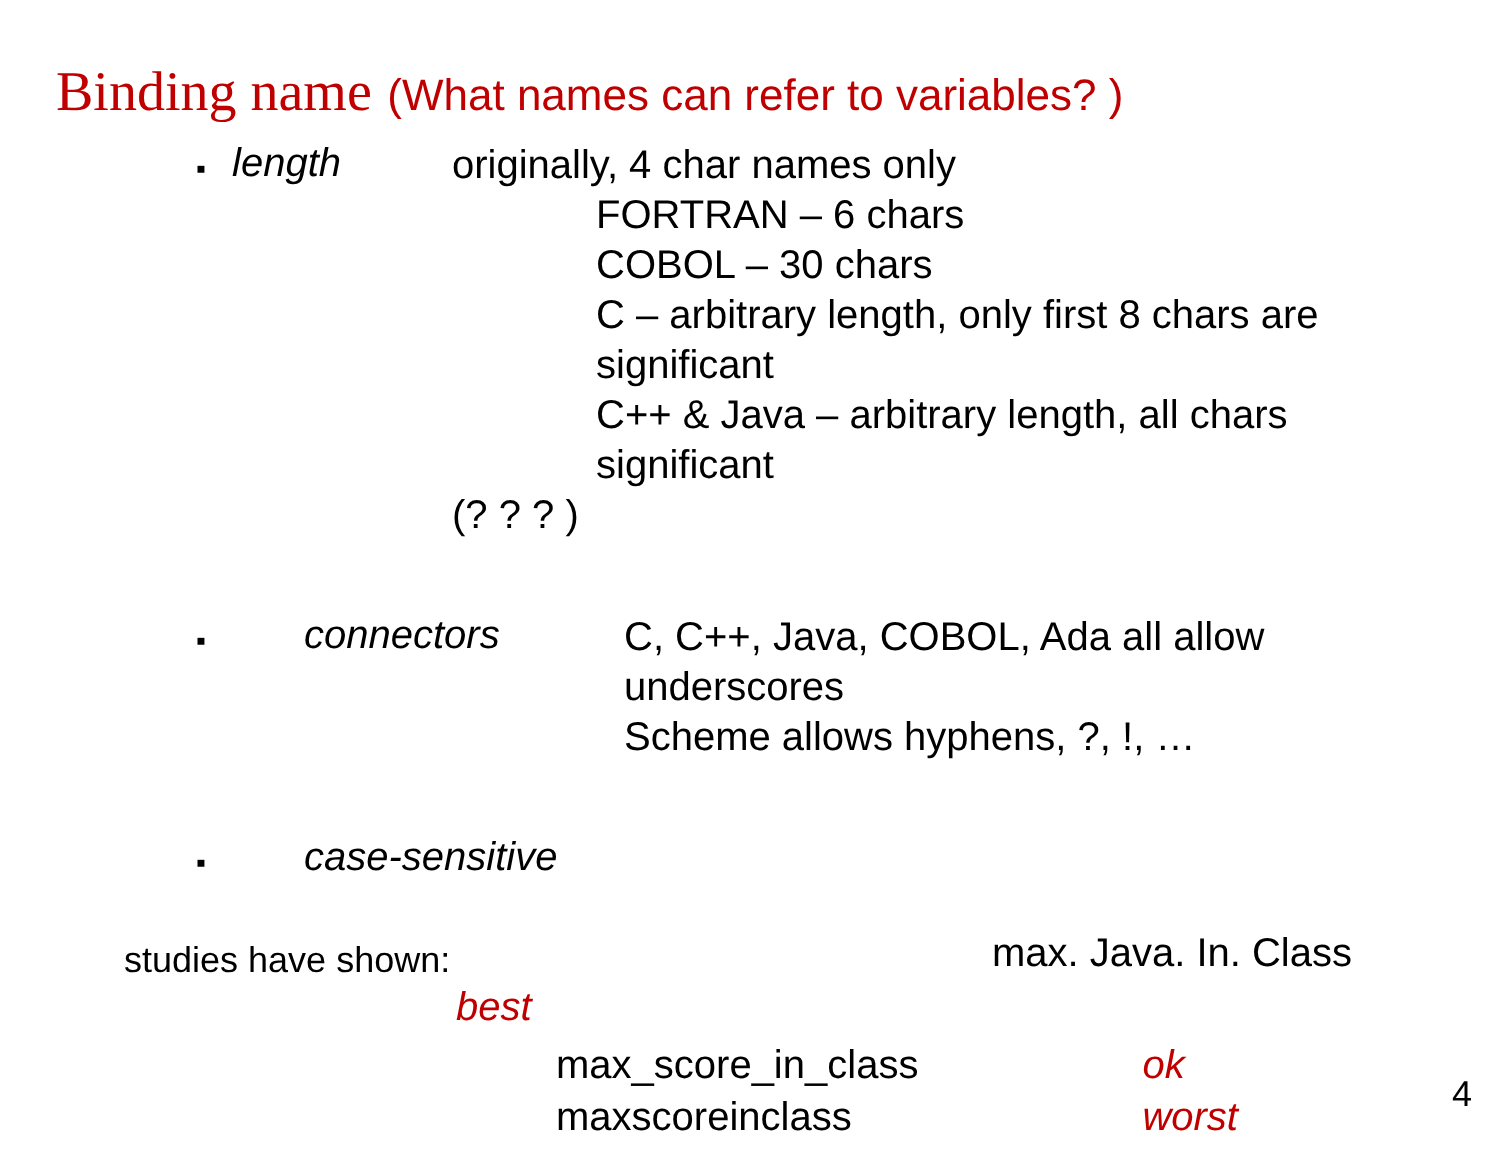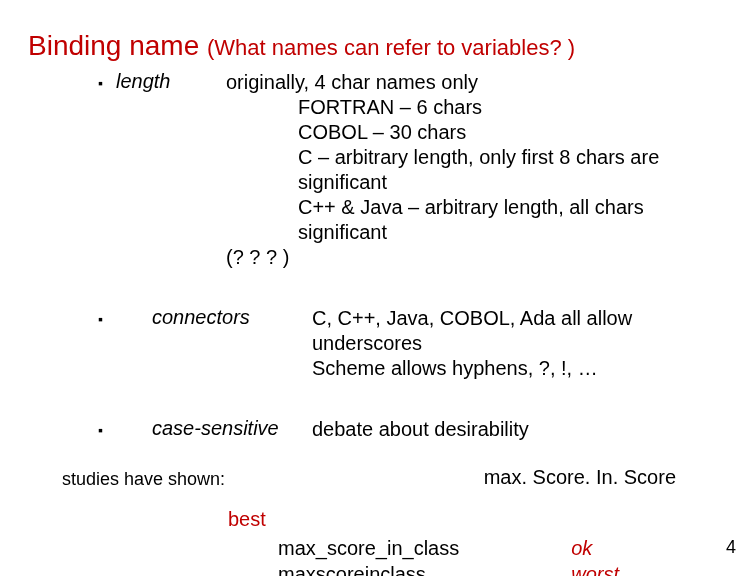--- a/index.html
+++ b/index.html
@@ -20,20 +20,21 @@
     box-sizing: border-box;
     padding: 30px 28px 0 28px;
   }
   .title {
     color: #c00000;
     font-size: 28px;
     font-weight: normal;
   }
   .title .main {
     font-weight: normal;
+    font-family: Liberation Serif, serif;
   }
   .title .sub {
     font-size: 22px;
   }
   .intro {
     margin: 28px 0 12px 34px;
     font-size: 22px;
   }
   .bullet-row {
     display: flex;
@@ -69,23 +70,24 @@
   }
   .spacer {
     height: 28px;
   }
   .studies {
     margin: 26px 0 0 34px;
     font-size: 18px;
   }
   .best {
     color: #c00000;
+    font-style: italic;
     margin-left: 200px;
     font-size: 20px;
-    margin-top: 18px;
+    margin-top: 2px;
   }
   .examples {
     display: flex;
     align-items: flex-start;
     margin-top: 4px;
   }
   .ex-left {
     margin-left: 250px;
     line-height: 26px;
   }
@@ -143,34 +145,33 @@
       <div>C, C++, Java, COBOL, Ada all allow underscores</div>
       <div>Scheme allows hyphens, ?, !, …</div>
     </div>
   </div>
 
   <div class="spacer"></div>
 
   <div class="bullet-row">
     <div class="bullet">▪</div>
     <div class="bname-wide">case-sensitive</div>
-    <div class="bdesc">debate about desirability</div>
   </div>
 
   <div class="studies">studies have shown:</div>
   <div class="best">best</div>
 
   <div class="examples">
     <div class="ex-left">
       <div>max_score_in_class</div>
       <div>maxscoreinclass</div>
     </div>
     <div class="ex-right">
       <div>ok</div>
       <div>worst</div>
     </div>
   </div>
 
-  <div class="camel">max. Score. In. Score</div>
+  <div class="camel">max. Java. In. Class</div>
 
   <div class="pagenum">4</div>
 
 </div>
 
 </body></html>

